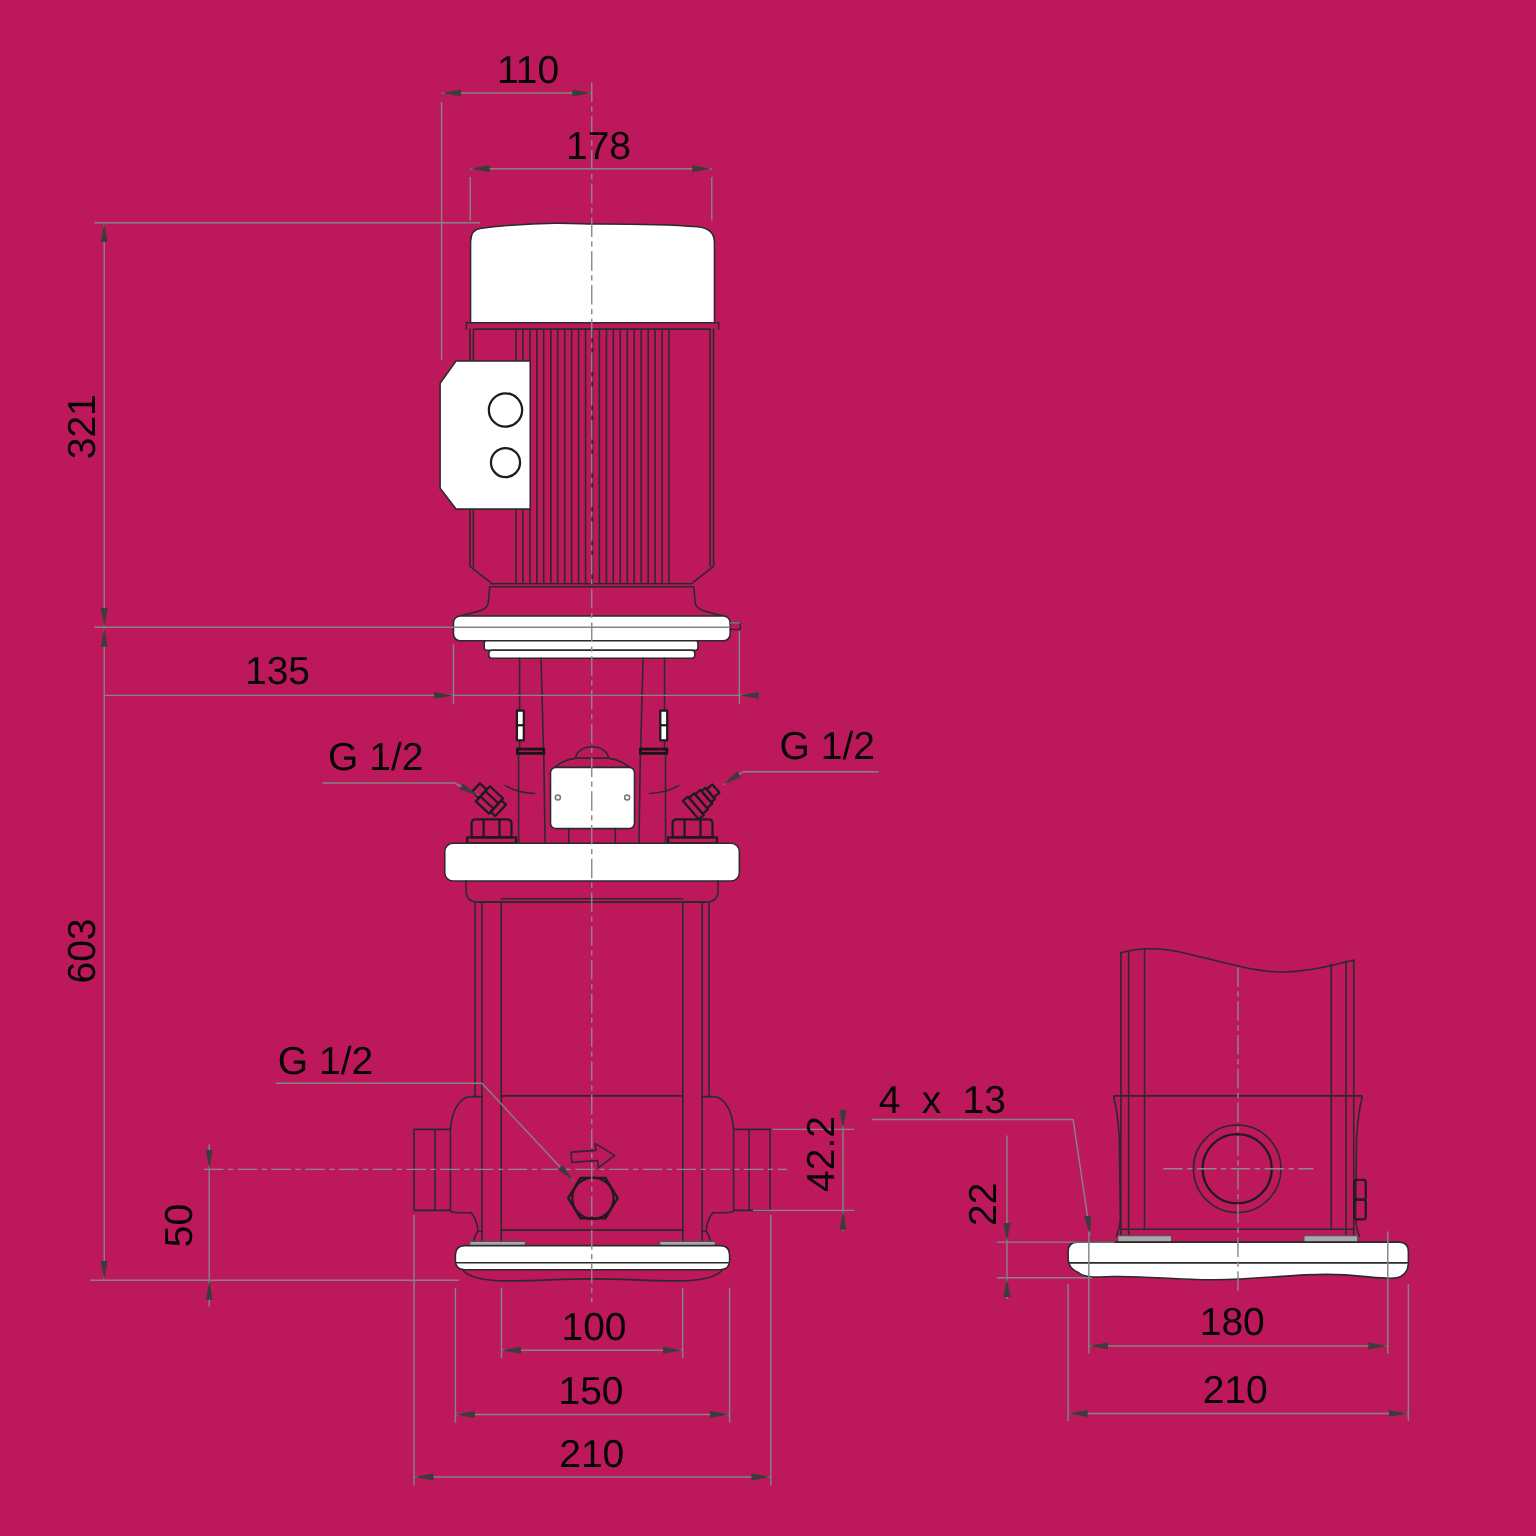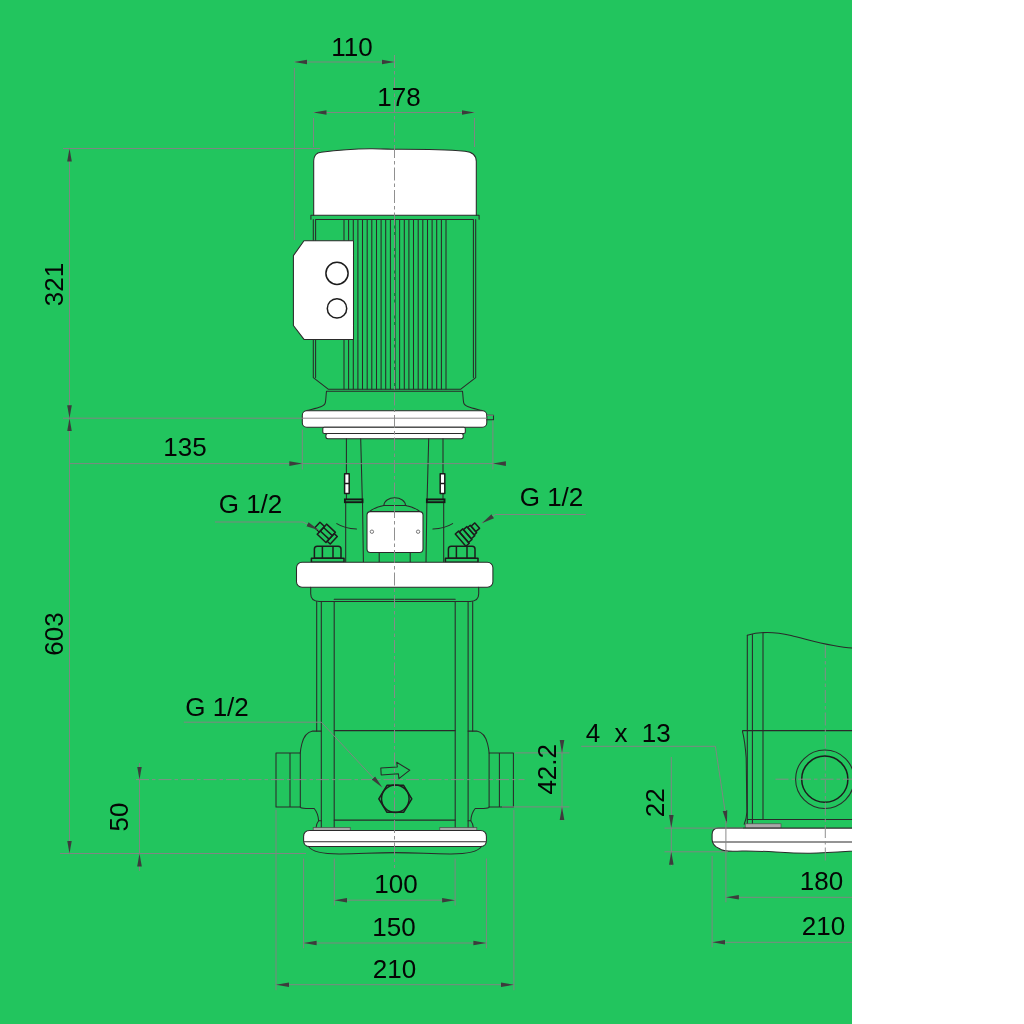--- a/index.html
+++ b/index.html
@@ -1,16 +1,16 @@
 <!DOCTYPE html>
 <html><head>
 <meta charset="utf-8">
 <style>
   html,body{margin:0;padding:0;background:#ffffff;}
-  .canvas{position:relative;width:852px;height:1024px;background:#22c55e;overflow:hidden;}
+  .canvas{position:relative;width:1024px;height:1024px;background:#be185d;overflow:hidden;}
   svg{display:block;}
   .p  {stroke:#2a2a2a;stroke-width:1.05;fill:none;stroke-linecap:round;stroke-linejoin:round;}
   .pm {stroke:#1c1c1c;stroke-width:1.5;fill:none;stroke-linejoin:round;}
   .ph {stroke:#161616;stroke-width:1.9;fill:none;}
   .pl {stroke:#777;stroke-width:1;fill:none;}
   .wf {fill:#ffffff;}
   .gs {fill:#a8a8a8;stroke:#4f4f4f;stroke-width:0.7;}
   .cl {stroke:#8a8a8a;stroke-width:0.95;fill:none;stroke-dasharray:13 3 3.5 3;}
   .dl {stroke:#848484;stroke-width:0.95;fill:none;}
   .arr2{marker-start:url(#arrS);marker-end:url(#arrE);}

